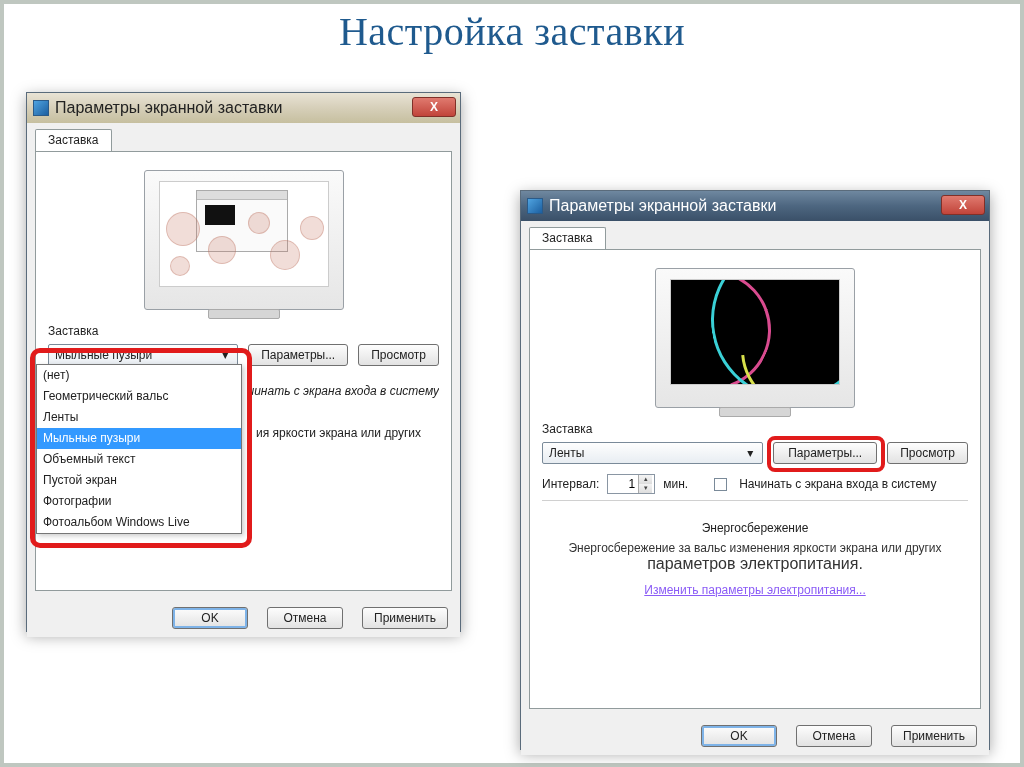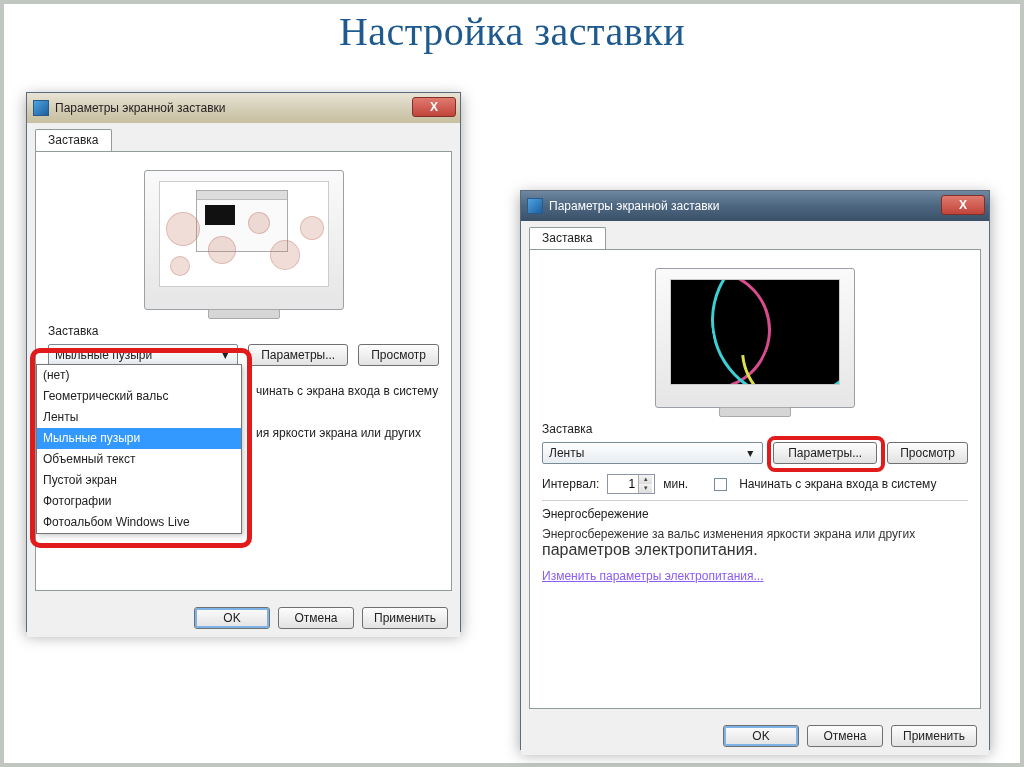--- a/index.html
+++ b/index.html
@@ -49,21 +49,21 @@
   }
   .dialog.right .titlebar {
     background: linear-gradient(to bottom, #6f88a0 0%, #4d6680 50%, #3a5068 100%);
     color: #fff;
   }
   .titlebar .sys-icon {
     width: 16px; height: 16px; margin-right: 6px;
     background: linear-gradient(135deg,#4fa3e0,#1c5fa0);
     border: 1px solid #2a5a88;
   }
-  .titlebar .title-text { font-size: 12px; text-align: center; }
+  .titlebar .title-text { font-size: 16px; text-align: center; }
   .dialog.left .titlebar .title-text { color: #222; }
   .close-btn {
     position: absolute;
     right: 4px; top: 4px;
     width: 44px; height: 20px;
     background: linear-gradient(to bottom,#e07a6f,#c1443a);
     border: 1px solid #803028;
     border-radius: 3px;
     color: #fff;
     display:flex; align-items:center; justify-content:center;
@@ -174,25 +174,25 @@
   .spin {
     width:48px;height:20px;border:1px solid #8a96a3;background:#fff;
     display:flex;align-items:center;
   }
   .spin input{border:none;width:30px;text-align:right;font-size:12px;padding-right:3px;outline:none;}
   .spin .spins{display:flex;flex-direction:column;width:14px;}
   .spin .spins div{height:9px;border-left:1px solid #aaa;background:linear-gradient(#f4f4f4,#ddd);font-size:7px;line-height:8px;text-align:center;color:#444;}
 
   .checkbox {width:13px;height:13px;border:1px solid #7a8a99;background:#fff;display:inline-block;vertical-align:middle;margin-right:4px;}
 
-  .groupline { border-top:1px solid #d0d0d0; margin-top:6px; padding-top:6px;}
+  .groupline { border-top:1px solid #d0d0d0; margin-top:6px; padding-top:20px;text-align:center;}
   .link { color:#8b5cf6; text-decoration:underline; }
 
   .dialog-buttons {
-    display:flex;justify-content:flex-end;gap:8px;
+    display:flex;justify-content:flex-end;gap:19px;
     padding:8px 12px;
     background:#f0f0f0;
   }
   .trunc { overflow:hidden; white-space:nowrap; }
 </style>
 </head>
 <body>
 
 <div class="outer-frame"></div>
 
@@ -230,21 +230,21 @@
 
     <div class="row" style="gap:10px;position:relative;">
       <div class="combo" style="flex:1;min-width:190px;">
         <span>Мыльные пузыри</span>
         <span class="arrow">▾</span>
       </div>
       <div class="btn">Параметры...</div>
       <div class="btn">Просмотр</div>
     </div>
 
-    <div class="row trunc" style="margin-top:18px;">
+    <div class="row trunc" style="margin-top:18px;font-style:italic;">
       <span style="width:200px"></span>
       <span>чинать с экрана входа в систему</span>
     </div>
     <div class="row trunc" style="margin-top:28px;">
       <span style="width:200px"></span>
       <span>ия яркости экрана или других</span>
     </div>
 
     <div class="dropdown-list" style="left:0px; top:212px; width:206px;">
       <div class="opt">(нет)</div>

